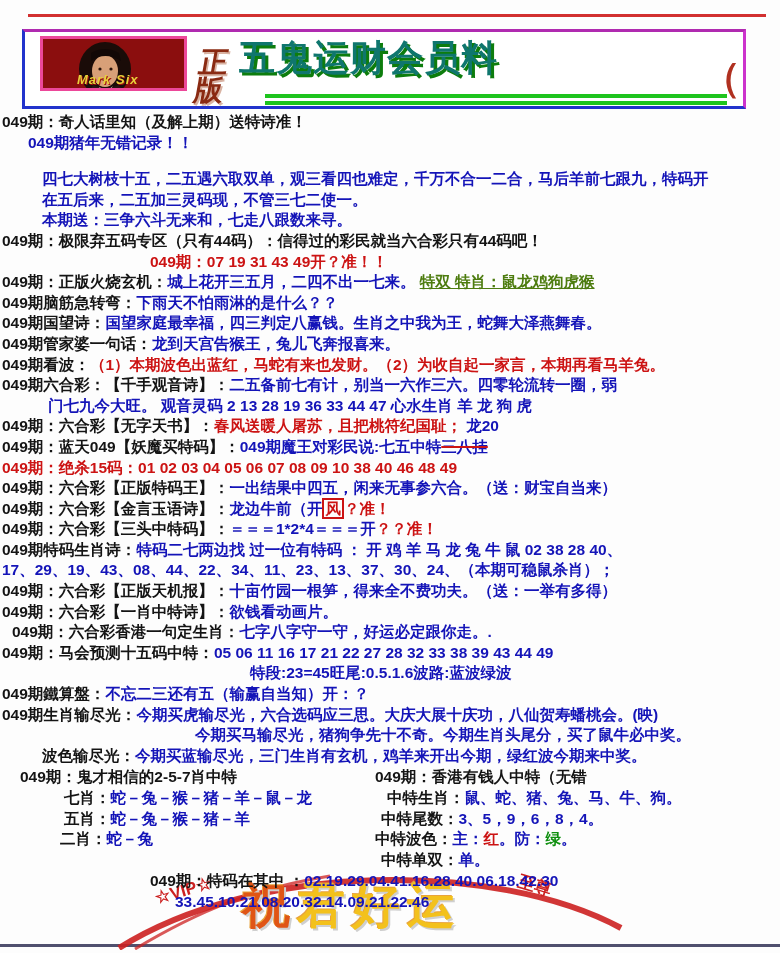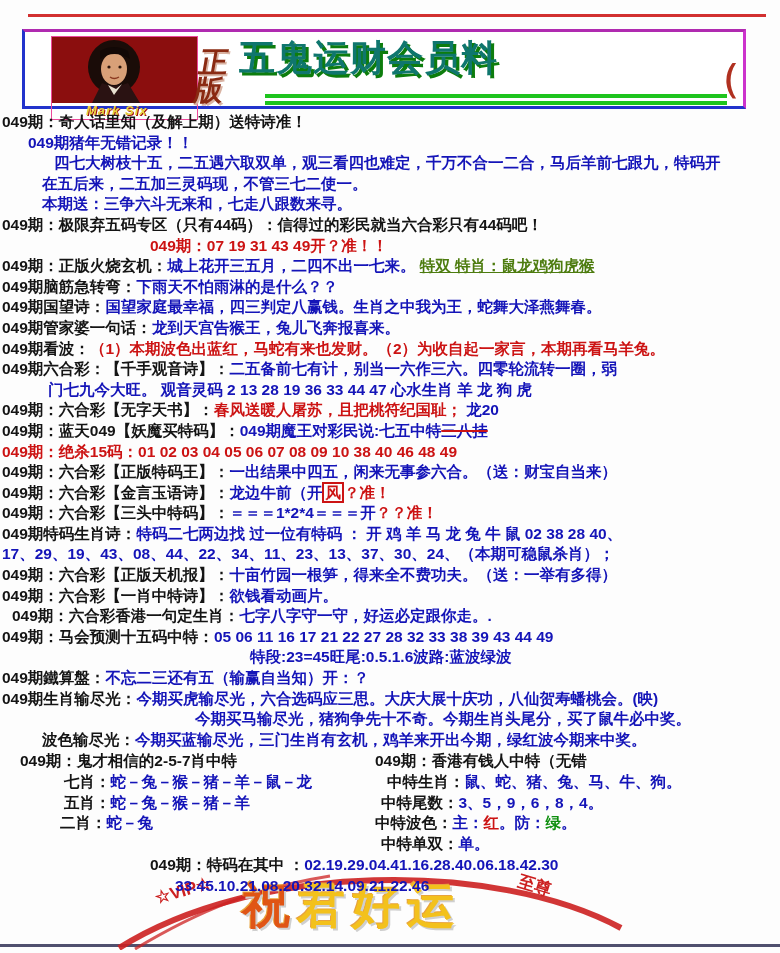--- a/index.html
+++ b/index.html
@@ -9,22 +9,22 @@
     font-family:"Liberation Sans", sans-serif; overflow:hidden;
   }
   
   .top-red-line { position:absolute; top:14px; left:28px; width:738px; height:3px; background:#d23030; }
   .header-box {
     position:absolute; top:29px; left:22px; width:724px; height:80px;
     border:3px solid #2233cc; border-right-color:#cc33cc; border-top-color:#b02ab0;
     background:#ffffff;
   }
   .photo {
-    position:absolute; top:4px; left:26px; width:147px; height:84px;
-    border:1px solid #ec4899; overflow:hidden;
+    position:absolute; top:4px; left:15px; width:147px; height:55px;
+    border:3px solid #ec4899; overflow:hidden;
   }
   .photo svg { display:block; }
   .photo-caption {
     position:absolute; bottom:1px; left:34px; font-size:13px; font-weight:bold;
     color:#e8d23a; text-shadow:1px 1px 0 #a01010; letter-spacing:1px; font-style:italic;
   }
   .edition {
     position:absolute; top:16px; left:172px; width:34px;
     font-size:29px; line-height:28px; font-weight:bold; color:#8a2a12;
     word-break:break-all; transform:skewX(-10deg);
@@ -93,21 +93,21 @@
     <div class="main-title">五鬼运财会员料</div>
     <div class="title-suffix">（</div>
     <div class="uline u1"></div>
     <div class="uline u2"></div>
   </div>
 
   <div class="content">
     <div id="body-lines">
         <div class="tline" style="padding-left: 2px;"><span class="seg-k">049期：奇人话里知（及解上期）送特诗准！</span></div>
         <div class="tline" style="padding-left: 28px;"><span class="seg-b">049期猪年无错记录！！</span></div>
-        <div class="tline" style="padding-left: 54px;"><span class="seg-b">四七大树枝十五，二五遇六取双单，观三看四也难定，千万不合一二合，马后羊前七跟九，特码开</span></div>
+        <div class="tline" style="padding-left: 42px; margin-top: 16px;"><span class="seg-b">四七大树枝十五，二五遇六取双单，观三看四也难定，千万不合一二合，马后羊前七跟九，特码开</span></div>
         <div class="tline" style="padding-left: 42px;"><span class="seg-b">在五后来，二五加三灵码现，不管三七二使一。</span></div>
         <div class="tline" style="padding-left: 42px;"><span class="seg-b">本期送：三争六斗无来和，七走八跟数来寻。</span></div>
         <div class="tline" style="padding-left: 2px;"><span class="seg-k">049期：极限弃五码专区（只有44码）：信得过的彩民就当六合彩只有44码吧！</span></div>
         <div class="tline" style="padding-left: 150px;"><span class="seg-r">049期：07 19 31 43 49开？准！！</span></div>
         <div class="tline" style="padding-left: 2px;"><span class="seg-k">049期：正版火烧玄机：</span><span class="seg-b">城上花开三五月，二四不出一七来。 </span><span class="seg-bu">特双  特肖：鼠龙鸡狗虎猴</span></div>
         <div class="tline" style="padding-left: 2px;"><span class="seg-k">049期脑筋急转弯：</span><span class="seg-b">下雨天不怕雨淋的是什么？？</span></div>
         <div class="tline" style="padding-left: 2px;"><span class="seg-k">049期国望诗：</span><span class="seg-b">国望家庭最幸福，四三判定八赢钱。生肖之中我为王，蛇舞大泽燕舞春。</span></div>
         <div class="tline" style="padding-left: 2px;"><span class="seg-k">049期管家婆一句话：</span><span class="seg-b">龙到天宫告猴王，兔儿飞奔报喜来。</span></div>
         <div class="tline" style="padding-left: 2px;"><span class="seg-k">049期看波：</span><span class="seg-r">（1）本期波色出蓝红，马蛇有来也发财。（2）为收自起一家言，本期再看马羊兔。</span></div>
         <div class="tline" style="padding-left: 2px;"><span class="seg-k">049期六合彩：【千手观音诗】：</span><span class="seg-b">二五备前七有计，别当一六作三六。四零轮流转一圈，弱</span></div>

